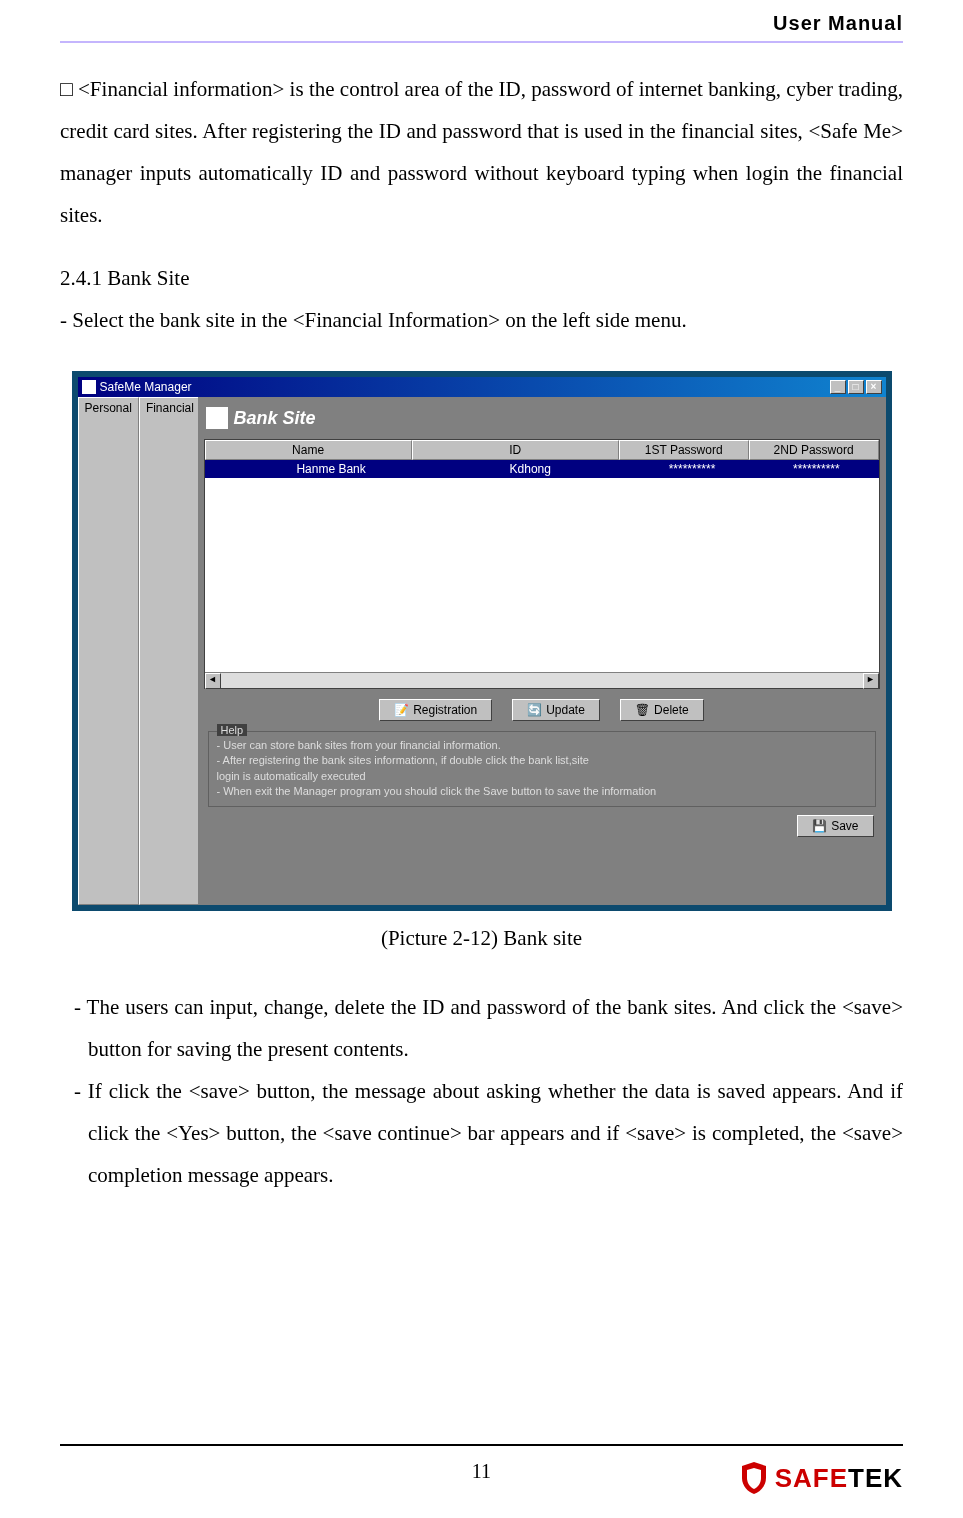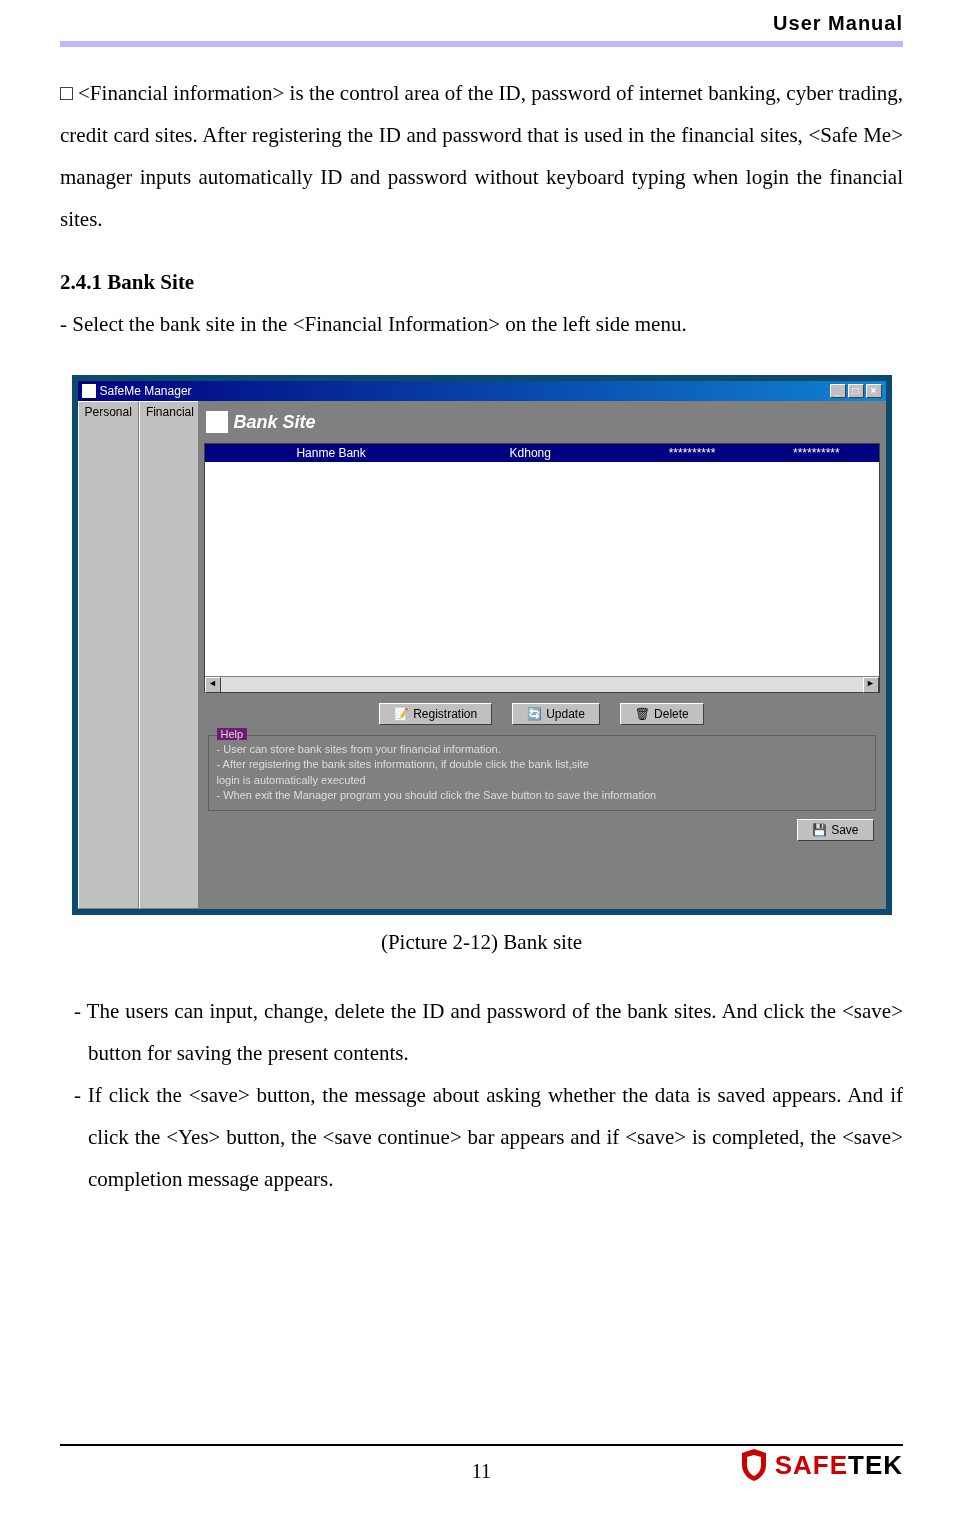--- a/index.html
+++ b/index.html
@@ -12,34 +12,34 @@
       position: relative;
     }
     .header {
       text-align: right;
       font-family: Arial, sans-serif;
       font-weight: bold;
       font-size: 20px;
       letter-spacing: 1px;
       padding-top: 12px;
       padding-bottom: 6px;
-      border-bottom: 6px solid #c4b5fd;
+      border-bottom: 2px solid #c4b5fd;
     }
     .content {
       padding-top: 25px;
     }
     .para {
       font-size: 21px;
       line-height: 2.0;
       text-align: justify;
       margin-bottom: 30px;
     }
     .section-title {
       font-size: 21px;
-      font-weight: bold;
+      font-weight: normal;
       margin-bottom: 8px;
     }
     .line {
       font-size: 21px;
       line-height: 2.0;
     }
     .screenshot-container {
       margin: 30px auto 15px auto;
       border: 6px solid #0c4a6e;
       width: 820px;
@@ -238,21 +238,21 @@
     .help-box {
       border: 1px solid #606060;
       padding: 6px 8px;
       margin: 0 4px;
       position: relative;
     }
     .help-legend {
       position: absolute;
       top: -8px;
       left: 8px;
-      background: #701a75;
+      background: #404040;
       color: #ddd;
       font-size: 11px;
       padding: 0 4px;
       text-align: right;
     }
     .help-line {
       color: #ddd;
       font-size: 11px;
       line-height: 1.4;
     }
@@ -271,21 +271,21 @@
       line-height: 2.0;
       text-align: justify;
     }
     .footer {
       position: absolute;
       bottom: 35px;
       left: 60px;
       right: 60px;
       border-top: 2px solid #000;
       display: flex;
-      align-items: flex-end;
+      align-items: flex-start;
       justify-content: center;
       padding-top: 14px;
     }
     .page-num {
       font-size: 20px;
     }
     .logo {
       position: absolute;
       right: 0;
       display: flex;
@@ -353,20 +353,26 @@
         </div>
         <div class="sidebar-tab">General</div>
         <div class="sidebar-tab">Password</div>
       </div>
       <div class="main-panel">
         <div class="panel-title">
           <div class="panel-title-icon"></div>
           <span>Bank Site</span>
         </div>
         <div class="data-table">
+          <div class="thead">
+            <div class="th th1">Name</div>
+            <div class="th th2">ID</div>
+            <div class="th th3">1ST Password</div>
+            <div class="th th4">2ND Password</div>
+          </div>
           <div class="trow">
             <div class="td td1">Hanme Bank</div>
             <div class="td td2">Kdhong</div>
             <div class="td td3">**********</div>
             <div class="td td4">**********</div>
           </div>
           <div class="hscroll">
             <div class="scroll-btn">◄</div>
             <div class="scroll-track"></div>
             <div class="scroll-btn">►</div>

